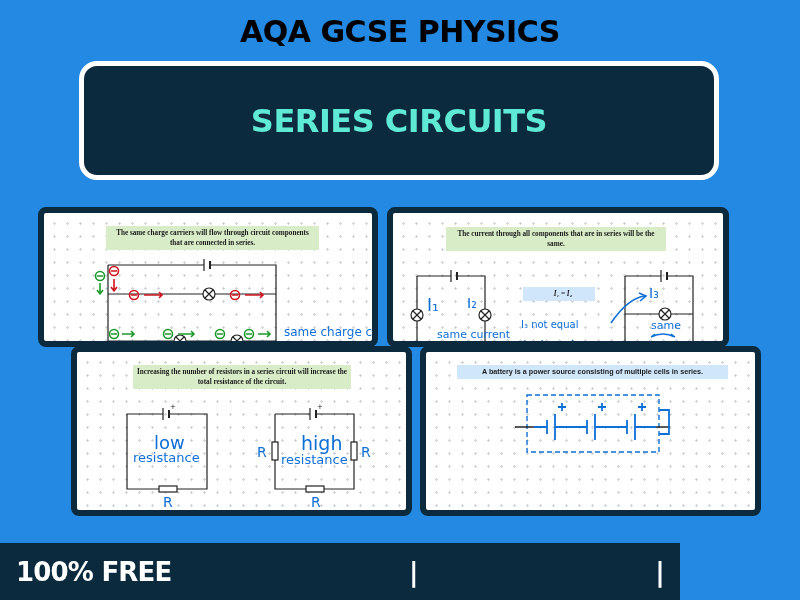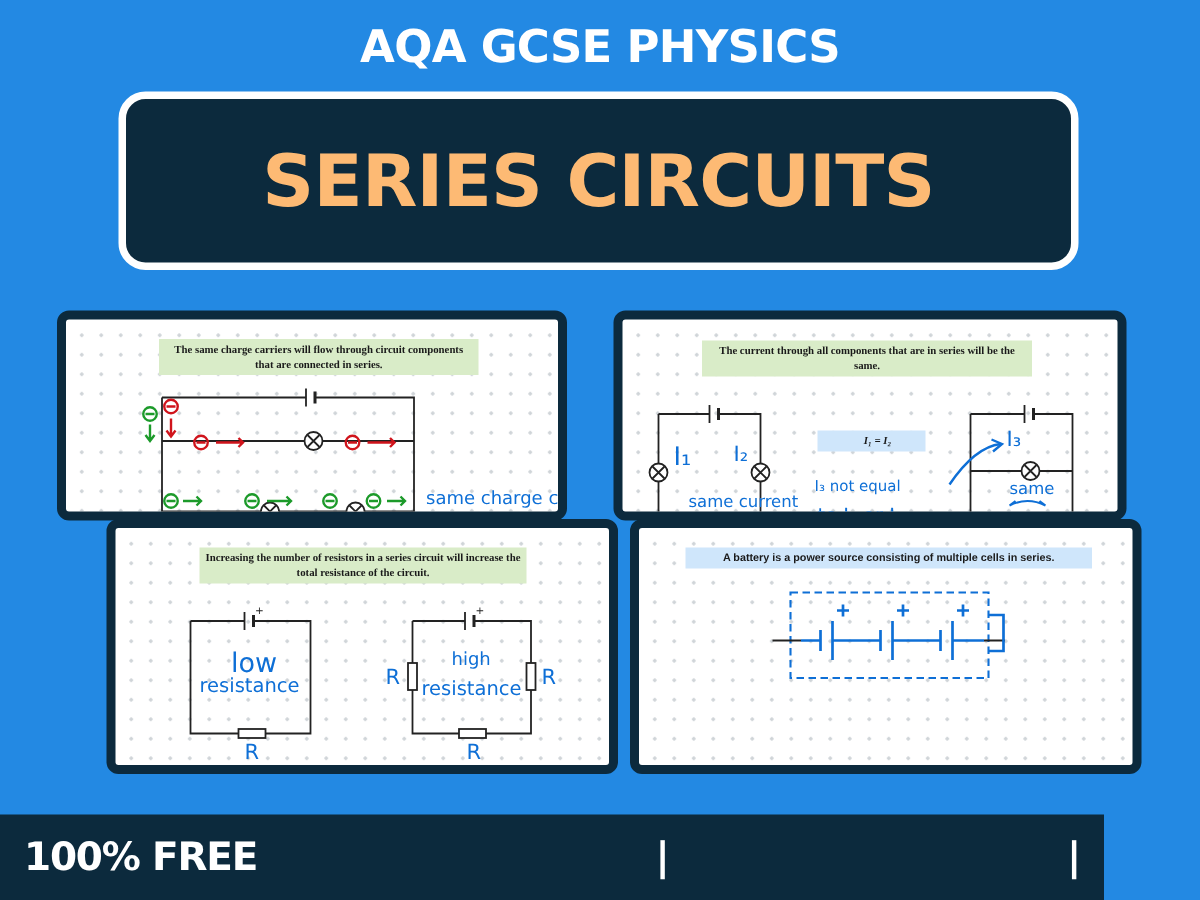--- a/index.html
+++ b/index.html
@@ -4,58 +4,58 @@
 <style>
   * { box-sizing: border-box; margin: 0; padding: 0; }
   html, body { width: 800px; height: 600px; overflow: hidden; }
   body {
     background: #2389e3;
     font-family: "DejaVu Sans", sans-serif;
     position: relative;
   }
   .subtitle {
     position: absolute; left: 0; top: 14px; width: 800px;
-    text-align: center; color: #ffffff;
+    text-align: center; color: #000000;
     font-family: "DejaVu Sans", sans-serif; font-weight: bold;
     font-size: 30px; letter-spacing: -0.5px;
   }
   .title-box {
     position: absolute; left: 79px; top: 61px; width: 640px; height: 119px;
     background: #0c2a3d; border: 5px solid #ffffff; border-radius: 18px;
     display: flex; align-items: center; justify-content: center;
   }
   .title-text {
-    color: #fdba74; font-family: "DejaVu Sans", sans-serif; font-weight: bold;
-    font-size: 48px; letter-spacing: -0.5px;
+    color: #5eead4; font-family: "DejaVu Sans", sans-serif; font-weight: bold;
+    font-size: 32px; letter-spacing: -0.5px;
   }
   .slide {
     position: absolute; background: #ffffff;
     border: 6px solid #0c2a3d; border-radius: 8px; overflow: hidden;
     background-image: radial-gradient(circle, #cfd4d8 1px, transparent 1.2px);
     background-size: 13px 13px;
     background-position: 4px 4px;
   }
   .s1 { left: 38px; top: 207px; width: 340px; height: 140px; z-index: 1; }
-  .s2 { left: 387px; top: 207px; width: 342px; height: 140px; z-index: 1; margin-left: 22px; }
+  .s2 { left: 387px; top: 207px; width: 342px; height: 140px; z-index: 1; }
   .s3 { left: 71px; top: 346px; width: 341px; height: 170px; z-index: 2; }
   .s4 { left: 420px; top: 346px; width: 341px; height: 170px; z-index: 2; }
   .caption {
     position: absolute; font-family: "Liberation Sans", sans-serif; font-weight: bold;
     font-size: 7.2px; color: #1a1a1a; text-align: center; line-height: 10px;
     padding: 2px 4px;
   }
   .cap-green { background: #d9ecc8; font-family: Liberation Serif, serif; }
   .cap-blue { background: #cfe6fb; }
   .hand {
     position: absolute; font-family: "DejaVu Sans", sans-serif; color: #0e6fd6;
     font-size: 12px; white-space: nowrap;
   }
   svg { position: absolute; left: 0; top: 0; }
   .footer {
-    position: absolute; left: 0; top: 543px; width: 736px; height: 57px;
+    position: absolute; left: 0; top: 543px; width: 680px; height: 57px;
     background: #0c2a3d; display: flex; align-items: center; justify-content: space-between;
     padding: 0 16px;
   }
   .footer span {
     color: #ffffff; font-family: "DejaVu Sans", sans-serif; font-weight: bold;
     font-size: 26px; letter-spacing: -0.8px; white-space: nowrap;
   }
 </style>
 </head>
 <body>
@@ -157,21 +157,21 @@
       <line x1="239" y1="58" x2="239" y2="66" stroke-width="2"></line>
       <rect x="229" y="134" width="18" height="6" fill="#fff"></rect>
       <rect x="195" y="90" width="6" height="18" fill="#fff"></rect>
       <rect x="274" y="90" width="6" height="18" fill="#fff"></rect>
     </g>
     <text x="93" y="57" font-size="7" fill="#222" font-family="DejaVu Sans, sans-serif">+</text>
     <text x="240" y="57" font-size="7" fill="#222" font-family="DejaVu Sans, sans-serif">+</text>
   </svg>
   <div class="hand" style="left:77px; top:80px; font-size:18px;">low</div>
   <div class="hand" style="left:56px; top:98px; font-size:13px;">resistance</div>
-  <div class="hand" style="left:224px; top:80px; font-size:12px;">high</div>
+  <div class="hand" style="left:224px; top:80px; font-size:19px;">high</div>
   <div class="hand" style="left:204px; top:100px; font-size:13px;">resistance</div>
   <div class="hand" style="left:86px; top:142px; font-size:14px;">R</div>
   <div class="hand" style="left:180px; top:92px; font-size:14px;">R</div>
   <div class="hand" style="left:284px; top:92px; font-size:14px;">R</div>
   <div class="hand" style="left:234px; top:142px; font-size:14px;">R</div>
 </div>
 
 <div class="slide s4">
   <div class="caption cap-blue" style="left:31px; top:13px; width:271px;">A battery is a power source consisting of multiple cells in series.</div>
   <svg width="341" height="170">

